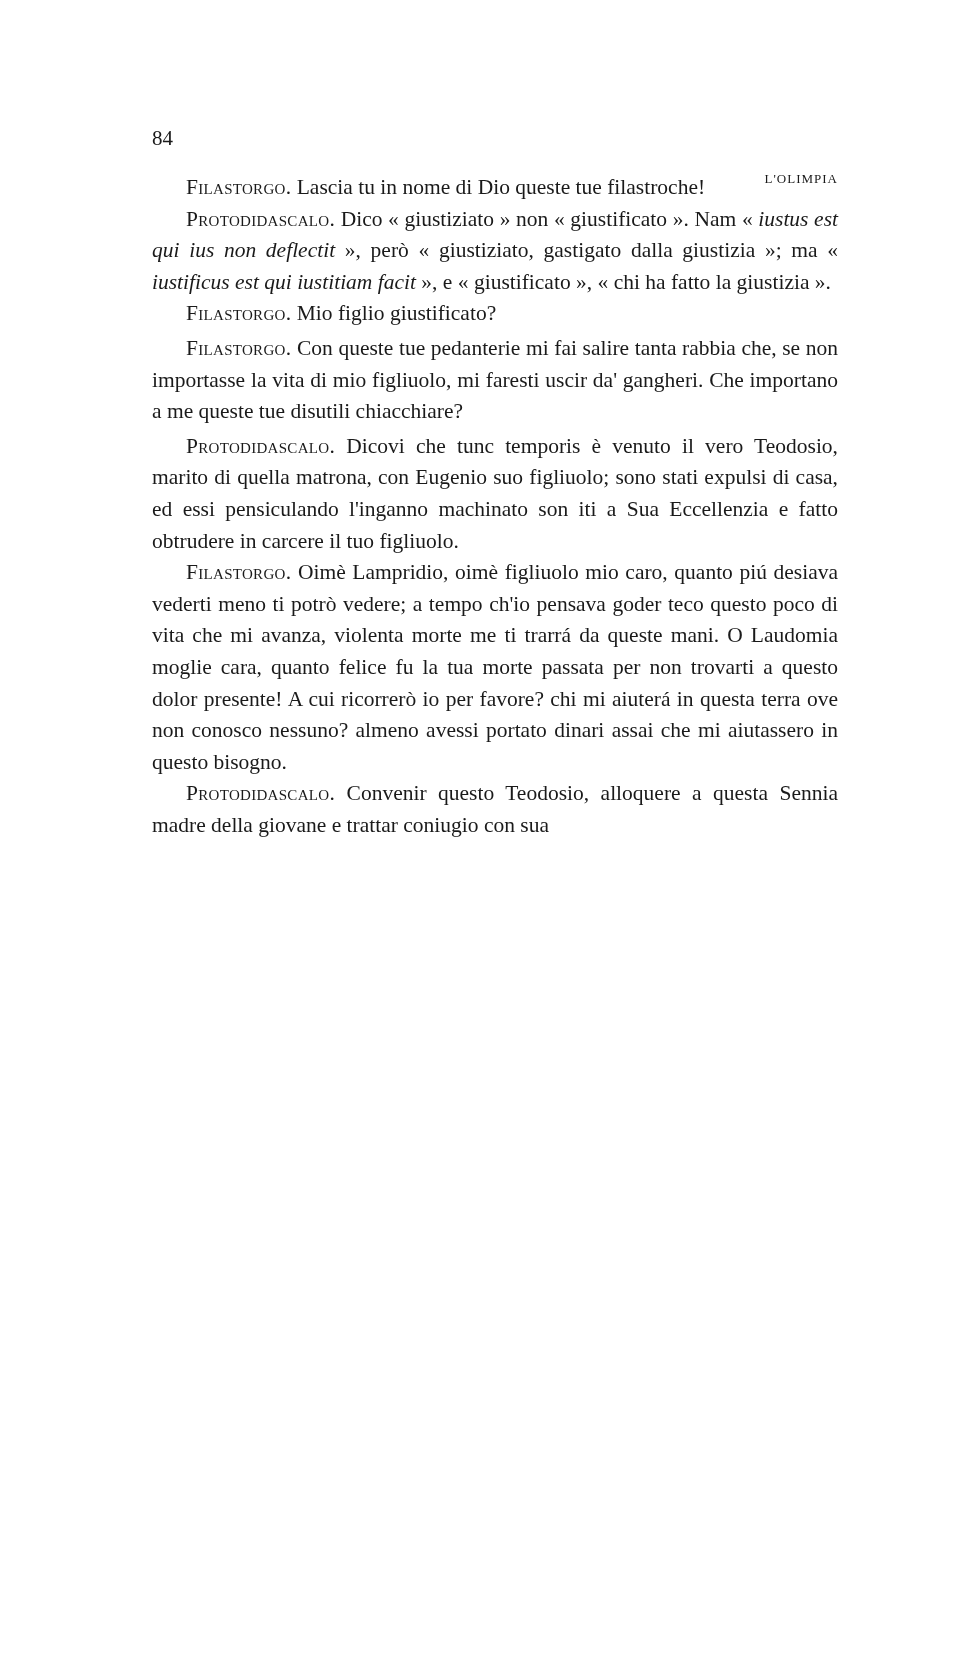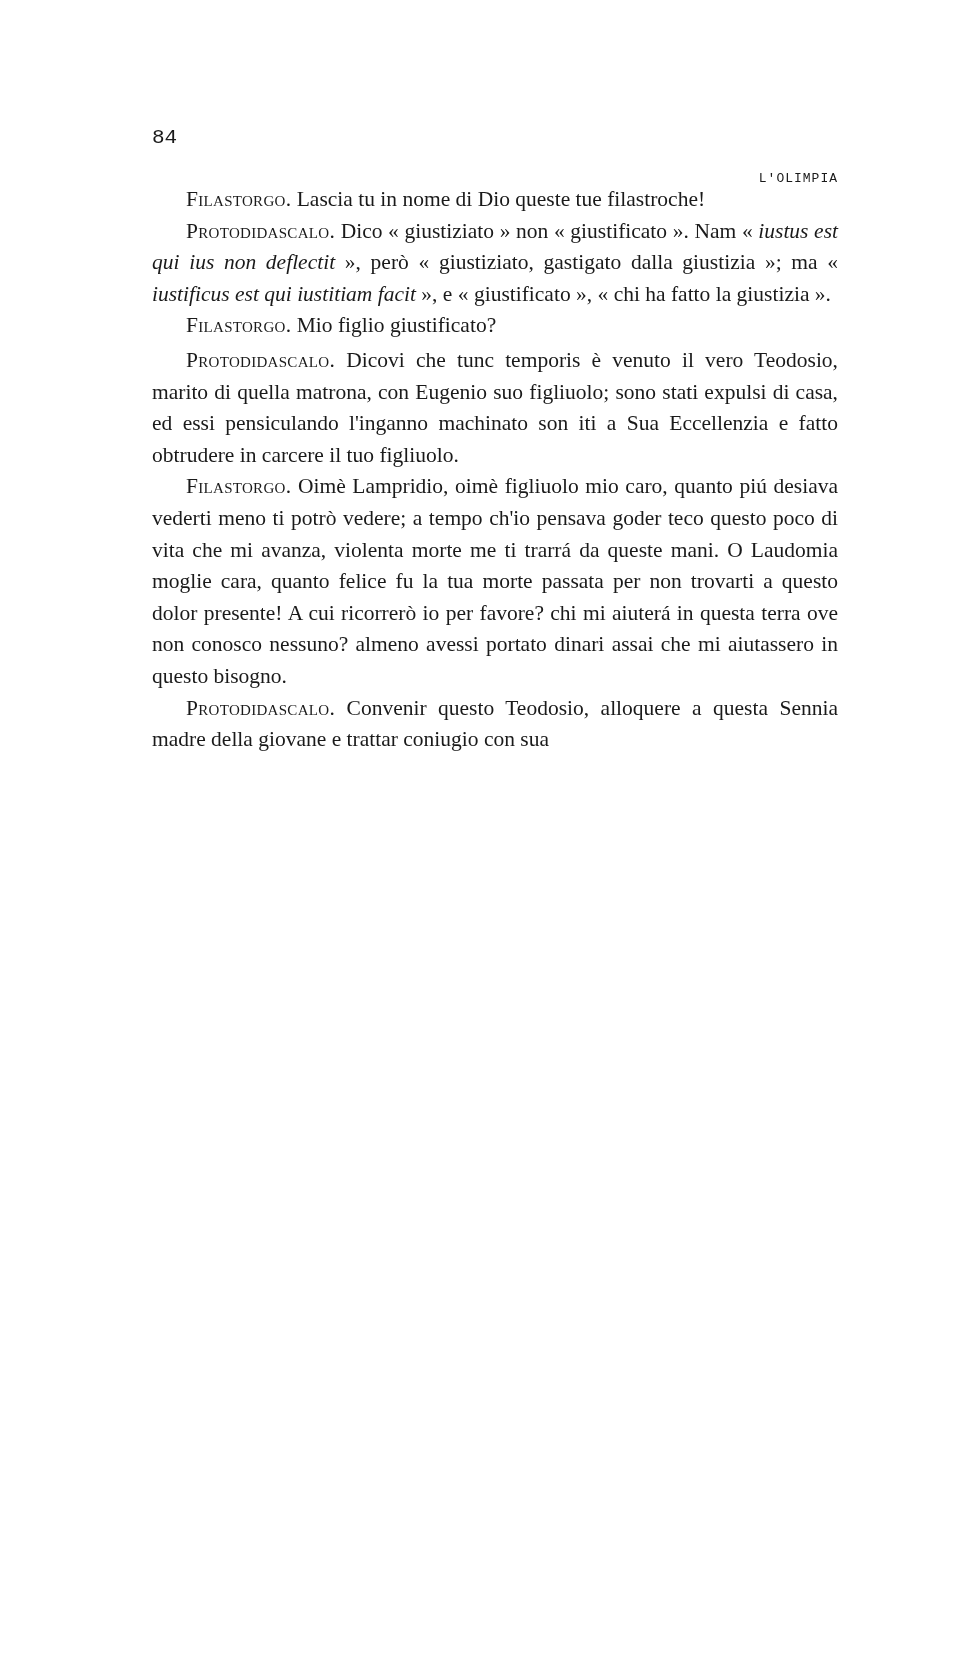--- a/index.html
+++ b/index.html
@@ -18,41 +18,40 @@
     .page {
       position: absolute;
       left: 152px;
       top: 126px;
       width: 686px;
     }
     .running-head {
       position: relative;
       height: 30px;
       font-size: 19px;
-      font-family: Liberation Mono, monospace;
     }
     .page-number {
       position: absolute;
       left: 0;
       top: 0;
       font-size: 21px;
     }
     .book-title {
       position: absolute;
       left: 0;
       right: 0;
       top: 2px;
       text-align: right;
       font-variant: small-caps;
       letter-spacing: 1px;
       font-size: 13px;
       margin-top: 43px;
     }
     .body-text {
-      margin-top: 28px;
+      margin-top: 16px;
       font-size: 21.5px;
       line-height: 31.6px;
       text-align: justify;
     }
     .para {
       margin: 0;
       text-indent: 34px;
       text-align: justify;
     }
     .para + .para { margin-top: 0; }
@@ -85,20 +84,23 @@
 
 
     <p class="para">
       <span class="speaker">Protodidascalo.</span><span> Dico « giustiziato » non « giustificato ». Nam « </span><span class="it">iustus est qui ius non deflectit</span><span> », però « giustiziato, gastigato dalla giustizia »; ma « </span><span class="it">iustificus est qui iustitiam facit</span><span> », e « giustificato », « chi ha fatto la giustizia ».</span>
     </p>
 
     <p class="para">
       <span class="speaker">Filastorgo.</span><span> Mio figlio giustificato?</span>
     </p>
 
+    <p class="para gap-small">
+      <span class="speaker">Filastorgo.</span><span> Con queste tue pedanterie mi fai salire tanta rabbia che, se non importasse la vita di mio figliuolo, mi faresti uscir da' gangheri. Che importano a me queste tue disutili chiacchiare?</span>
+    </p>
 
 
 
     <p class="para gap-small">
       <span class="speaker">Protodidascalo.</span><span> Dicovi che tunc temporis è venuto il vero Teodosio, marito di quella matrona, con Eugenio suo figliuolo; sono stati expulsi di casa, ed essi pensiculando l'inganno machinato son iti a Sua Eccellenzia e fatto obtrudere in carcere il tuo figliuolo.</span>
     </p>
 
     <p class="para">
       <span class="speaker">Filastorgo.</span><span> Oimè Lampridio, oimè figliuolo mio caro, quanto piú desiava vederti meno ti potrò vedere; a tempo ch'io pensava goder teco questo poco di vita che mi avanza, violenta morte me ti trarrá da queste mani. O Laudomia moglie cara, quanto felice fu la tua morte passata per non trovarti a questo dolor presente! A cui ricorrerò io per favore? chi mi aiuterá in questa terra ove non conosco nessuno? almeno avessi portato dinari assai che mi aiutassero in questo bisogno.</span>
     </p>

